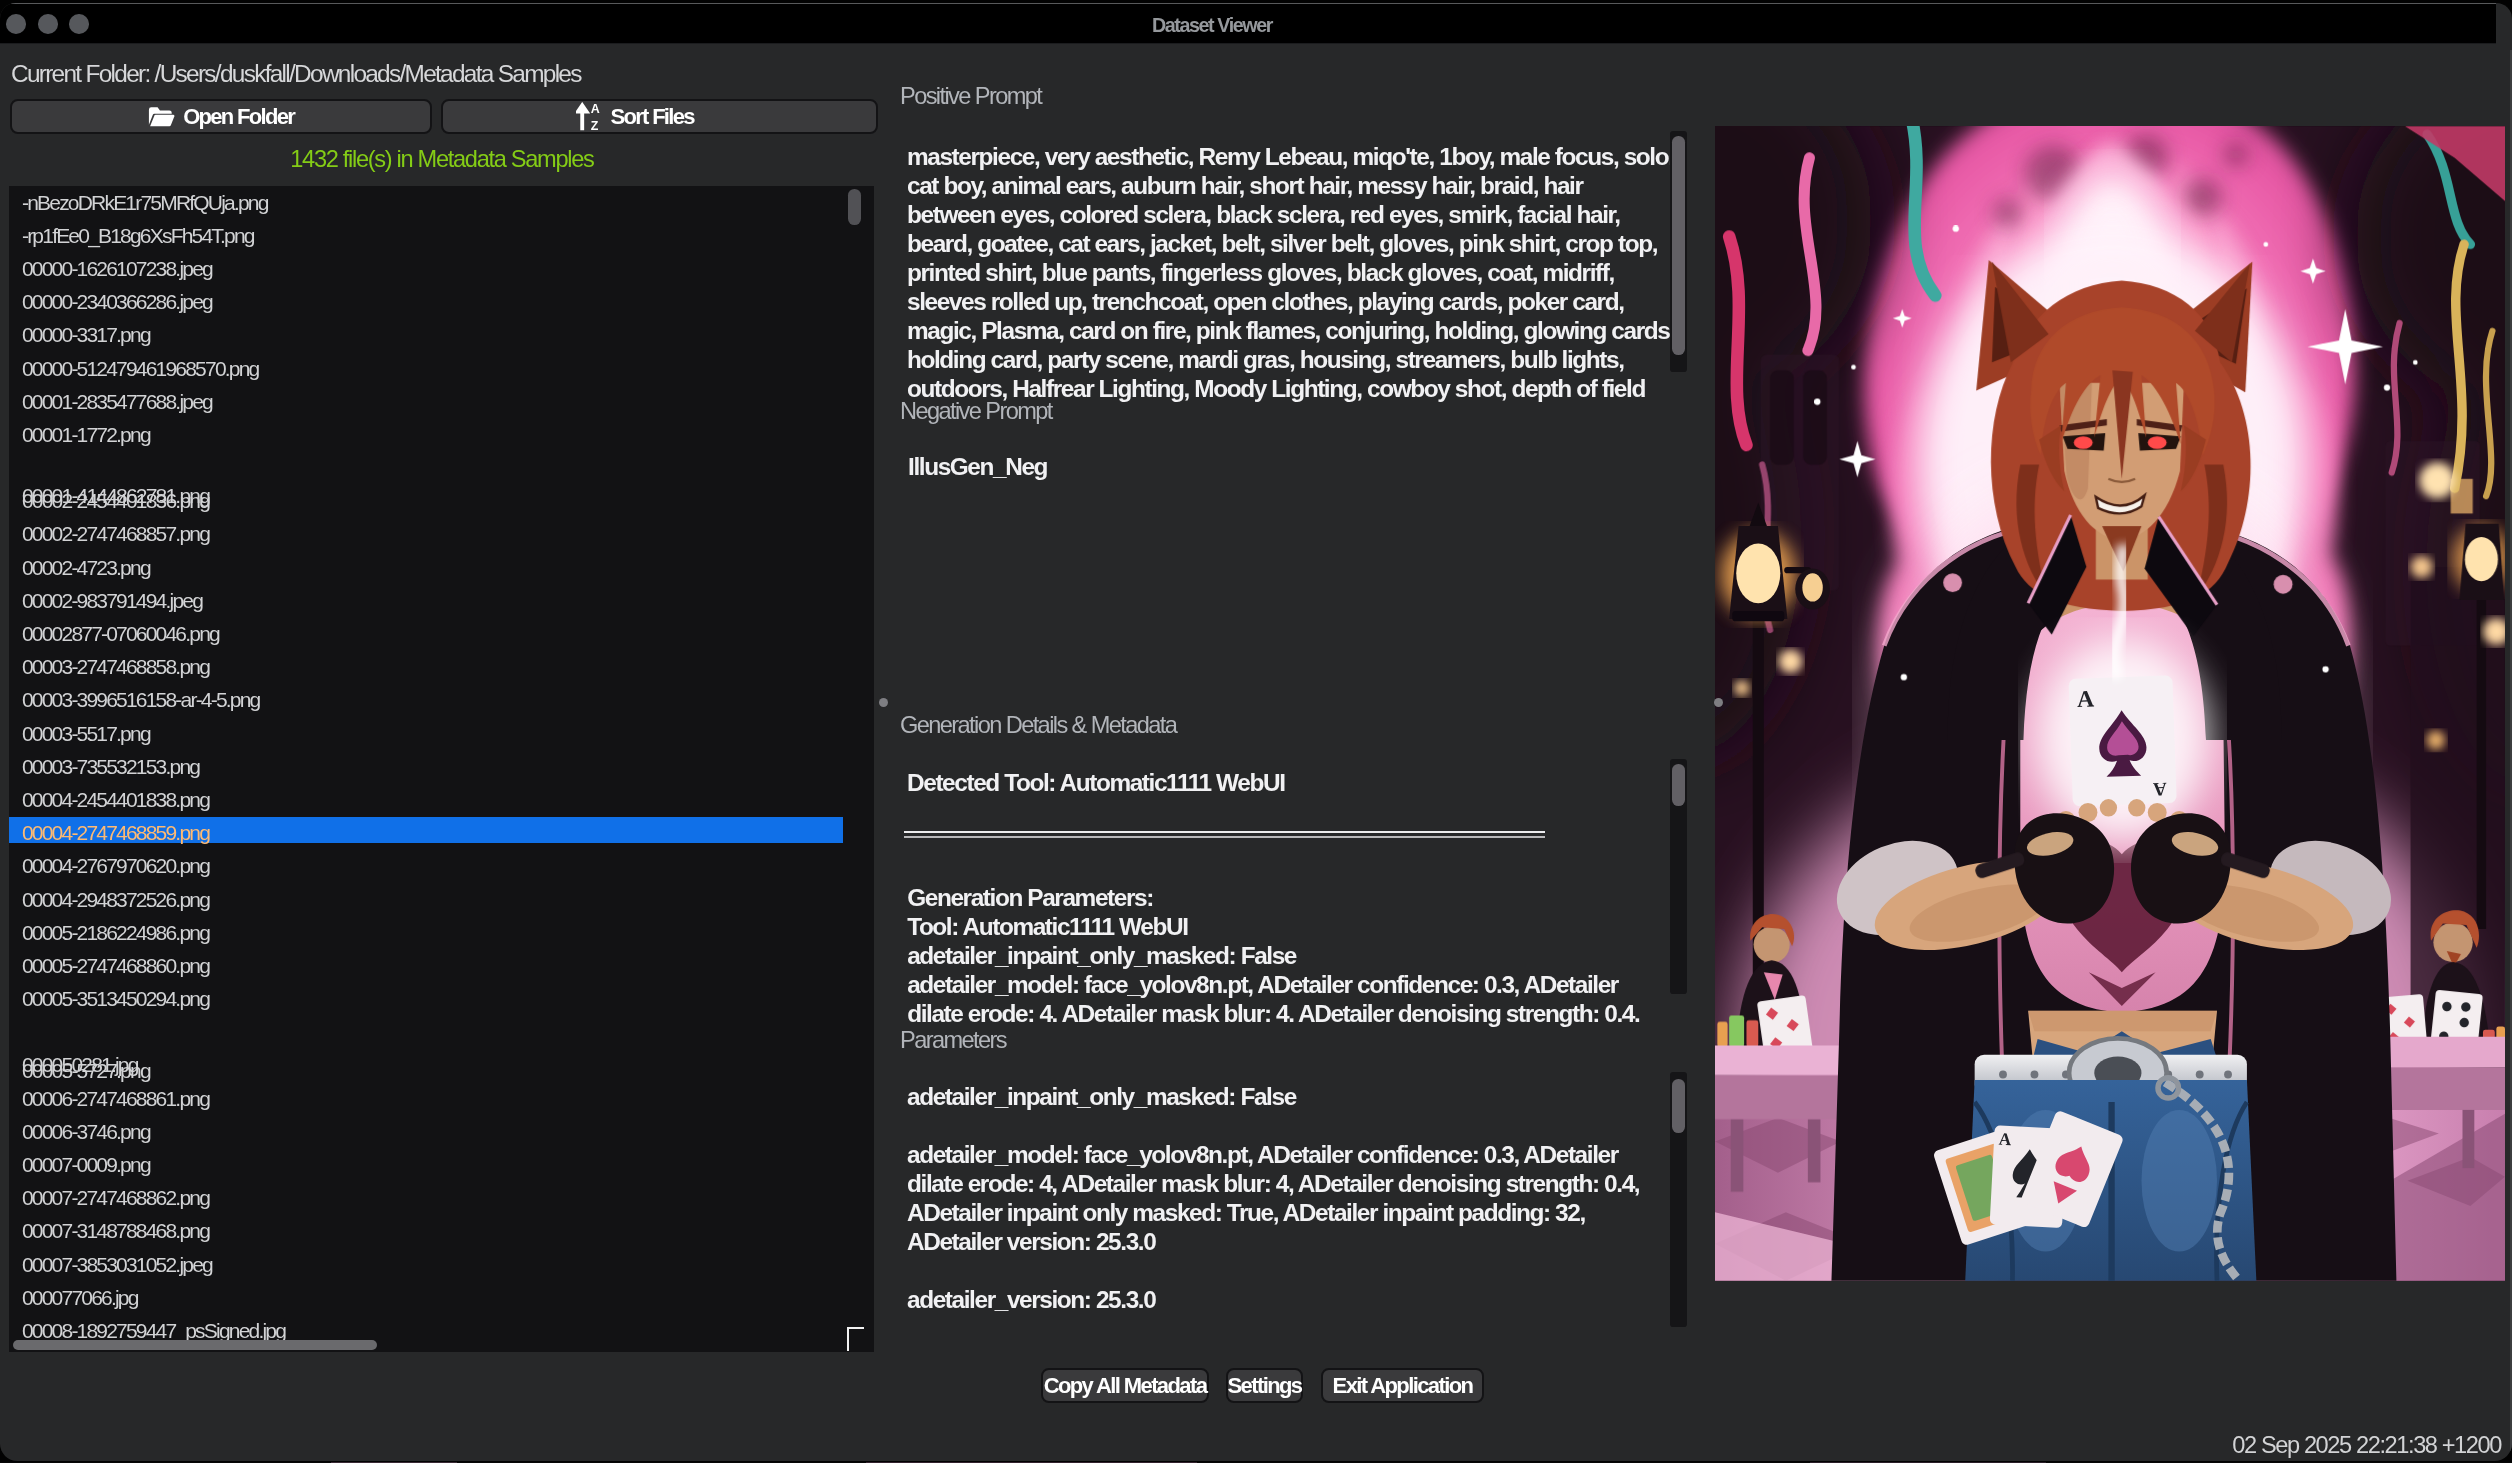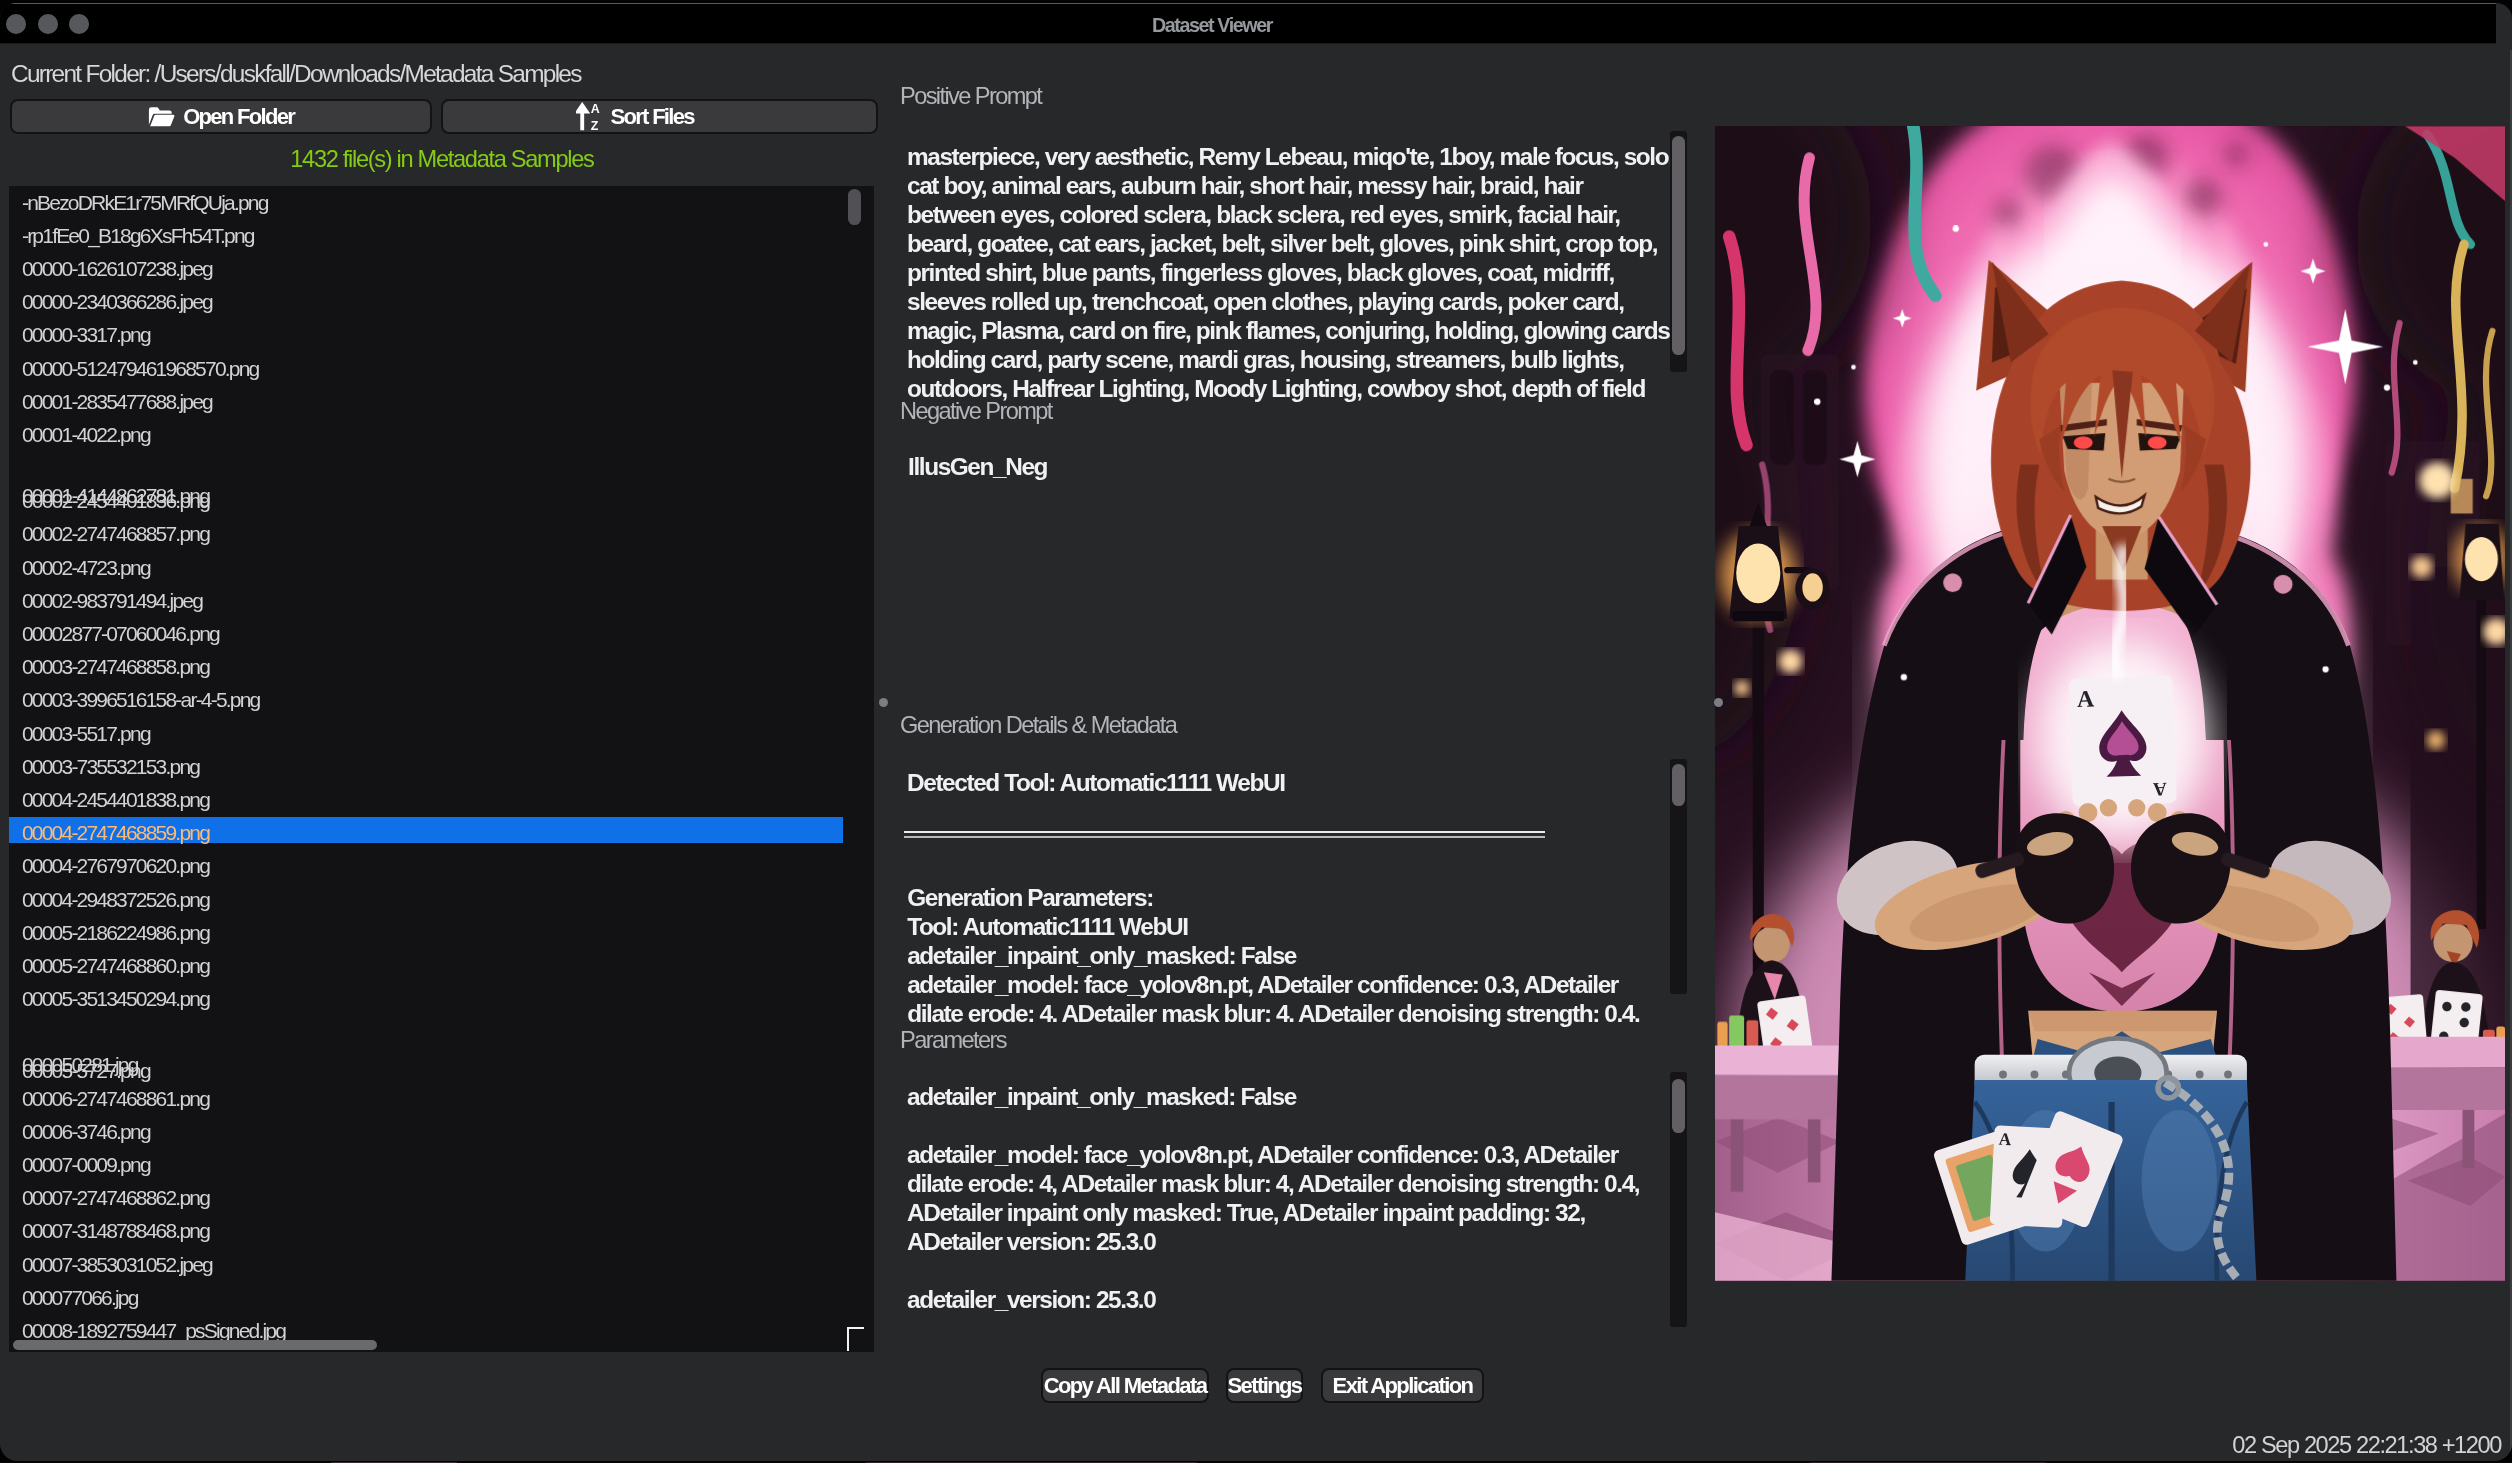--- a/index.html
+++ b/index.html
@@ -67,21 +67,21 @@
 
   <div id="list">
       <div id="selband"></div>
     <div class="row" style="top:4.6px;">-nBezoDRkE1r75MRfQUja.png</div>
     <div class="row" style="top:38px;">-rp1fEe0_B18g6XsFh54T.png</div>
     <div class="row" style="top:71px;">00000-1626107238.jpeg</div>
     <div class="row" style="top:104px;">00000-2340366286.jpeg</div>
     <div class="row" style="top:137px;">00000-3317.png</div>
     <div class="row" style="top:171px;">00000-512479461968570.png</div>
     <div class="row" style="top:204px;">00001-2835477688.jpeg</div>
-    <div class="row" style="top:237px;">00001-4022.png</div>
+    <div class="row" style="top:237px;">00001-1772.png</div>
     <div class="row" style="top:270px;margin-top:28px;">00001-4144862781.png</div>
     <div class="row" style="top:303px;">00002-2454401836.png</div>
     <div class="row" style="top:336px;">00002-2747468857.png</div>
     <div class="row" style="top:370px;">00002-4723.png</div>
     <div class="row" style="top:403px;">00002-983791494.jpeg</div>
     <div class="row" style="top:436px;">00002877-07060046.png</div>
     <div class="row" style="top:469px;">00003-2747468858.png</div>
     <div class="row" style="top:502px;">00003-3996516158-ar-4-5.png</div>
     <div class="row" style="top:536px;">00003-5517.png</div>
     <div class="row" style="top:569px;">00003-735532153.png</div>

